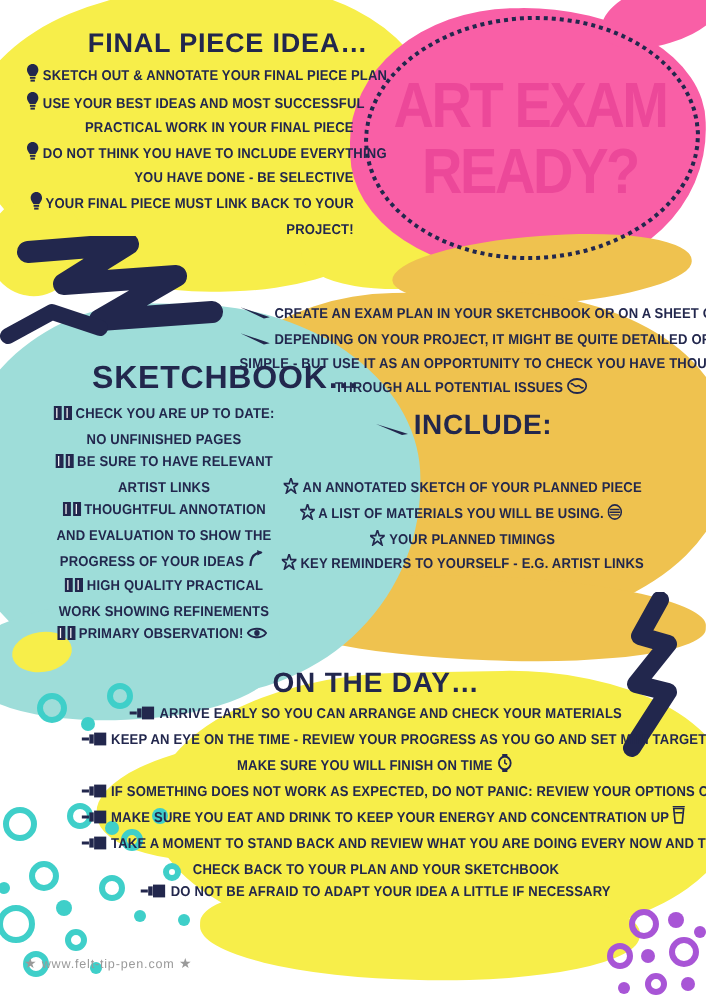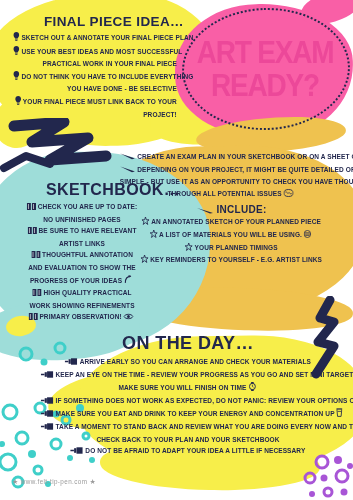--- a/index.html
+++ b/index.html
@@ -161,25 +161,25 @@
   #final-piece { left: 6px; top: 14px; width: 178px; text-align: right; }
   #final-piece .hd { font-size: 13.5px; margin-bottom: 3px; }
 
   
   #sketchbook { left: 2px; top: 181px; width: 160px; text-align: center; }
   #sketchbook .hd { font-size: 16px; margin-bottom: 3px; text-align: left; padding-left: 4px; margin-left: 40px;}
 
   
   #exam-plan { left: 110px; top: 152px; width: 243px; text-align: center; }
   #exam-plan .hd { font-size: 12.5px; margin-bottom: 3px; }
-  #exam-plan .sub { font-size: 10px; font-weight: bold; color:#22274d; margin: 3px 0 1px; letter-spacing:.3px;}
+  #exam-plan .sub { font-size: 14px; font-weight: bold; color:#22274d; margin: 3px 0 18px; letter-spacing:.3px;}
 
   
   #on-the-day { left: 28px; top: 333px; width: 320px; text-align: center; }
-  #on-the-day .hd { font-size: 18px; margin-bottom: 3px; }
+  #on-the-day .hd { font-size: 14px; margin-bottom: 3px; }
 
   
   #footer {
     position: absolute;
     left: 12px; bottom: 14px;
     color: #9a9a9a;
     font-size: 6.3px;
     letter-spacing: .4px;
     font-family: "Liberation Sans", sans-serif;
   }

